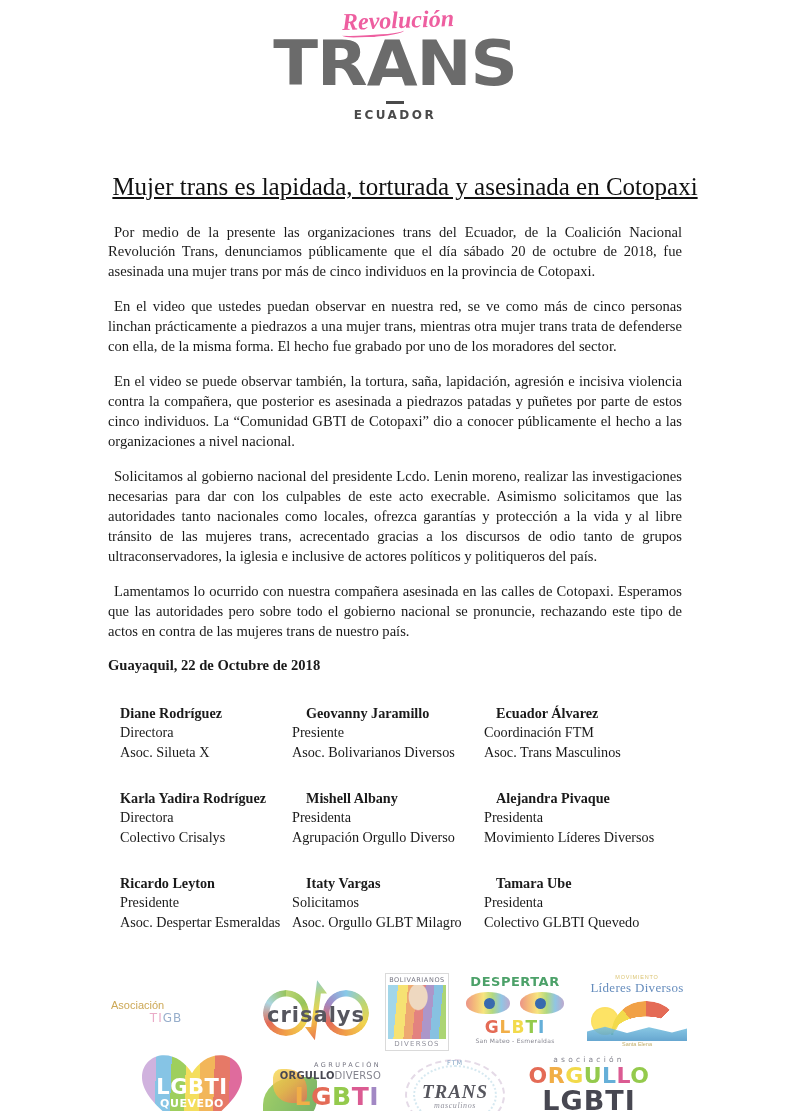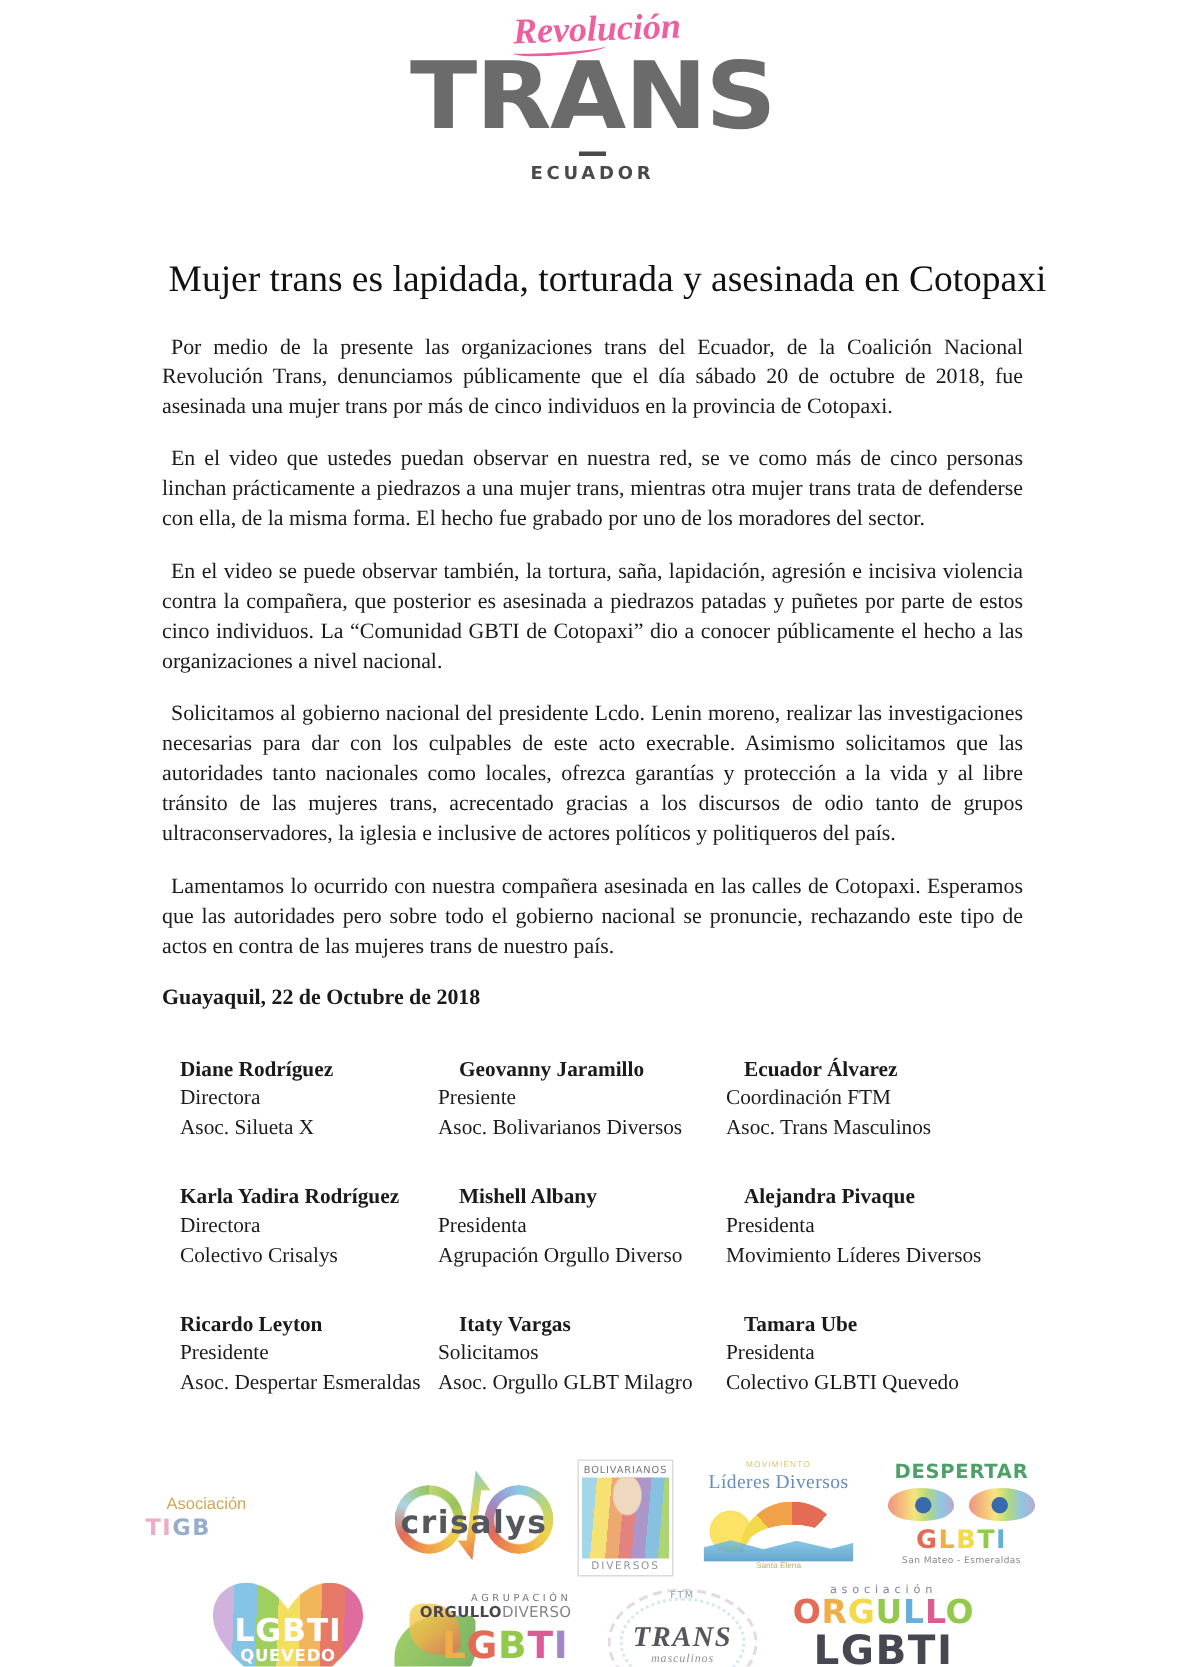--- a/index.html
+++ b/index.html
@@ -98,20 +98,21 @@
   }
 
   
   .doc-title {
     margin: 14px 80px 0 100px;
     text-align: center;
     font-size: 25px;
     line-height: 1.22;
     color: #111;
     font-weight: normal;
+    text-decoration: underline;
   }
 
   
   .body-copy { margin: 20px 108px 0 108px; }
   .body-copy p {
     margin: 0 0 15px 0;
     text-align: justify;
     text-justify: inter-word;
     font-size: 14.6px;
     line-height: 1.37;
@@ -167,21 +168,21 @@
   
   .fl-silueta { width: 150px; }
   .sx-top { font-family: "Liberation Sans", sans-serif; font-size: 11px; color: #c9a24a; text-align: left; padding-left: 14px; }
   .sx-main {
     font-family: "DejaVu Sans", sans-serif;
     font-weight: bold; font-size: 28px; letter-spacing: 0.5px;
     background: linear-gradient(100deg,#d99a3c 0%,#e8c86a 18%,#f0dfa8 33%,#cfa85a 48%,#e3bd63 62%,#d9a24a 78%,#c9913c 100%);
     -webkit-background-clip: text; background-clip: text; color: transparent;
     line-height: 1.05;
   }
-  .sx-sub { font-family: "DejaVu Sans", sans-serif; font-size: 15px; font-weight: bold; text-align: left; padding-right: 12px; letter-spacing: 1px; }
+  .sx-sub { font-family: "DejaVu Sans", sans-serif; font-size: 12px; font-weight: normal; text-align: center; padding-right: 12px; letter-spacing: 1px; }
   .sx-sub .ti { color: #e9a6c4; }
   .sx-sub .gb { color: #8fa8c8; }
 
   
   .fl-crisalys { width: 110px; height: 62px; }
   .cr-ring {
     position: absolute; border-radius: 50%;
     border: 7px solid transparent;
     width: 46px; height: 46px;
   }
@@ -390,43 +391,43 @@
       <div class="cr-arrow"></div>
       <div class="cr-word">crisalys</div>
     </div>
 
     <div class="flogo fl-bol">
       <div class="bol-t">BOLIVARIANOS</div>
       <div class="bol-img"></div>
       <div class="bol-b">DIVERSOS</div>
     </div>
 
-    <div class="flogo fl-lid">
-      <div class="lid-tiny">MOVIMIENTO</div>
-      <div class="lid-word">Líderes Diversos</div>
-      <div class="lid-art">
-        <div class="lid-sun"></div>
-        <div class="lid-rain"></div>
-        <div class="lid-wave"></div>
-      </div>
-      <div class="lid-foot">Santa Elena</div>
-    </div>
-
     <div class="flogo fl-desp">
       <div class="dp-top">DESPERTAR</div>
       <div class="dp-wings">
         <div class="dp-wing l"></div>
         <div class="dp-wing r"></div>
         <div class="dp-eye l"></div>
         <div class="dp-eye r"></div>
       </div>
       <div class="dp-mid"><span class="g">G</span><span class="l">L</span><span class="b">B</span><span class="t">T</span><span class="i">I</span></div>
       <div class="dp-bot">San Mateo - Esmeraldas</div>
     </div>
 
+    <div class="flogo fl-lid">
+      <div class="lid-tiny">MOVIMIENTO</div>
+      <div class="lid-word">Líderes Diversos</div>
+      <div class="lid-art">
+        <div class="lid-sun"></div>
+        <div class="lid-rain"></div>
+        <div class="lid-wave"></div>
+      </div>
+      <div class="lid-foot">Santa Elena</div>
+    </div>
+
   </div>
 
   <div class="logo-row r2">
 
     <div class="flogo fl-quev">
       <div class="qv-heart">
         <div class="qv-txt">
           <span class="big">LGBTI</span>
           <span class="sm">QUEVEDO</span>
         </div>

